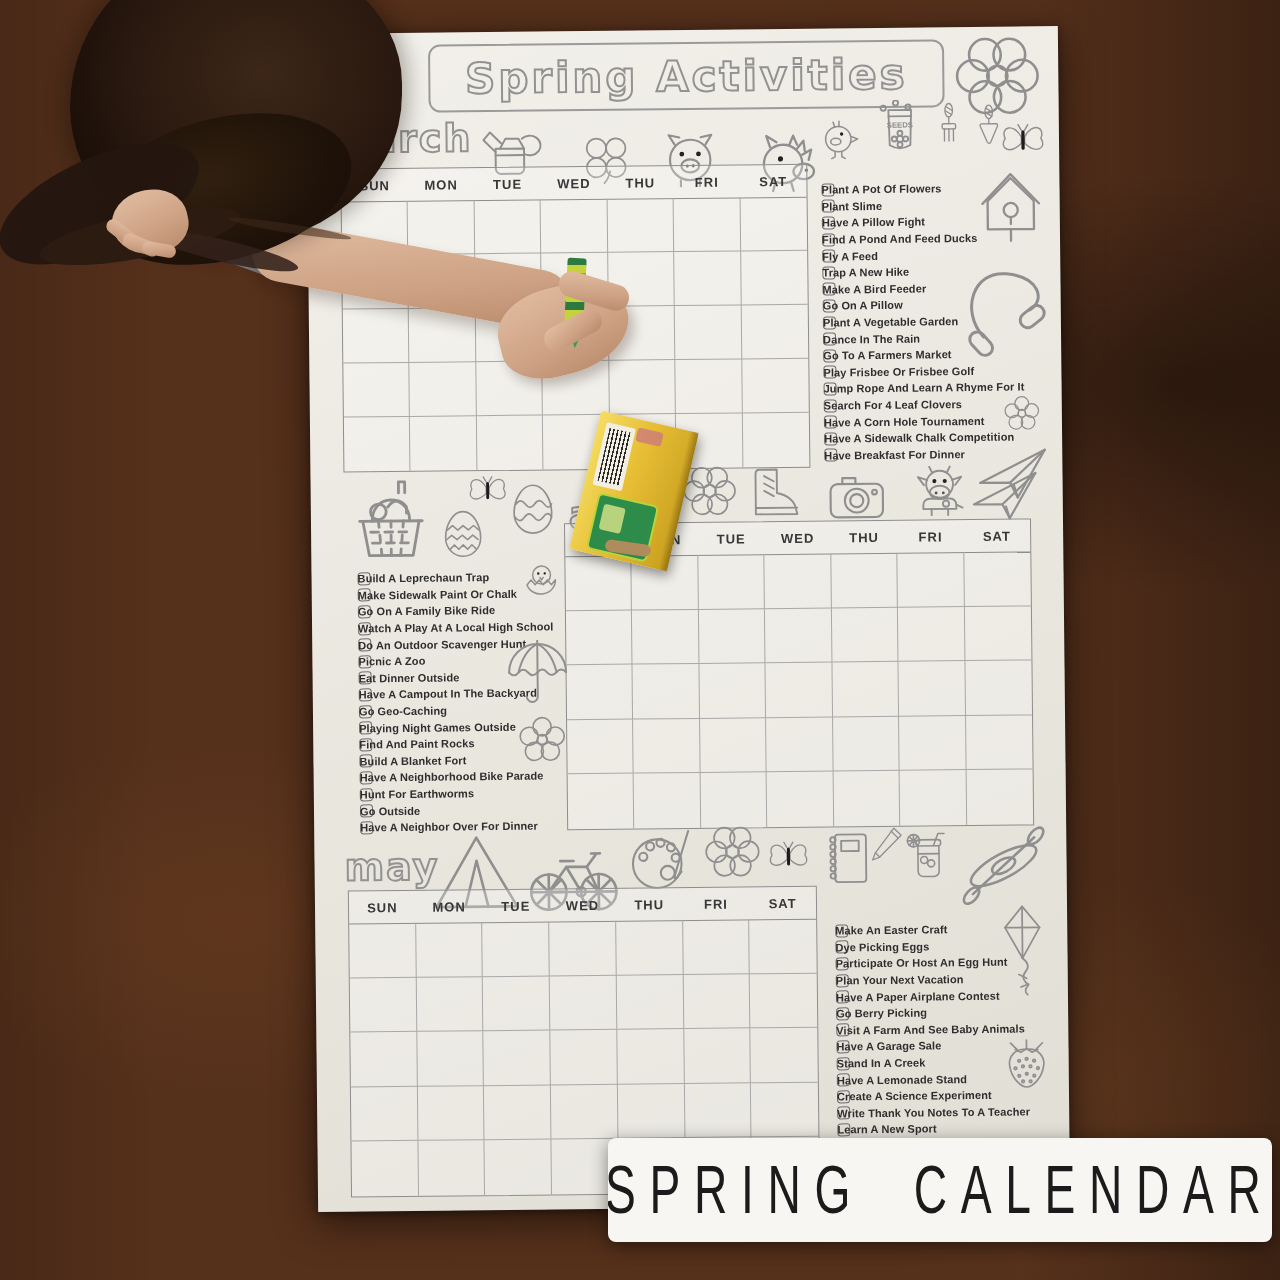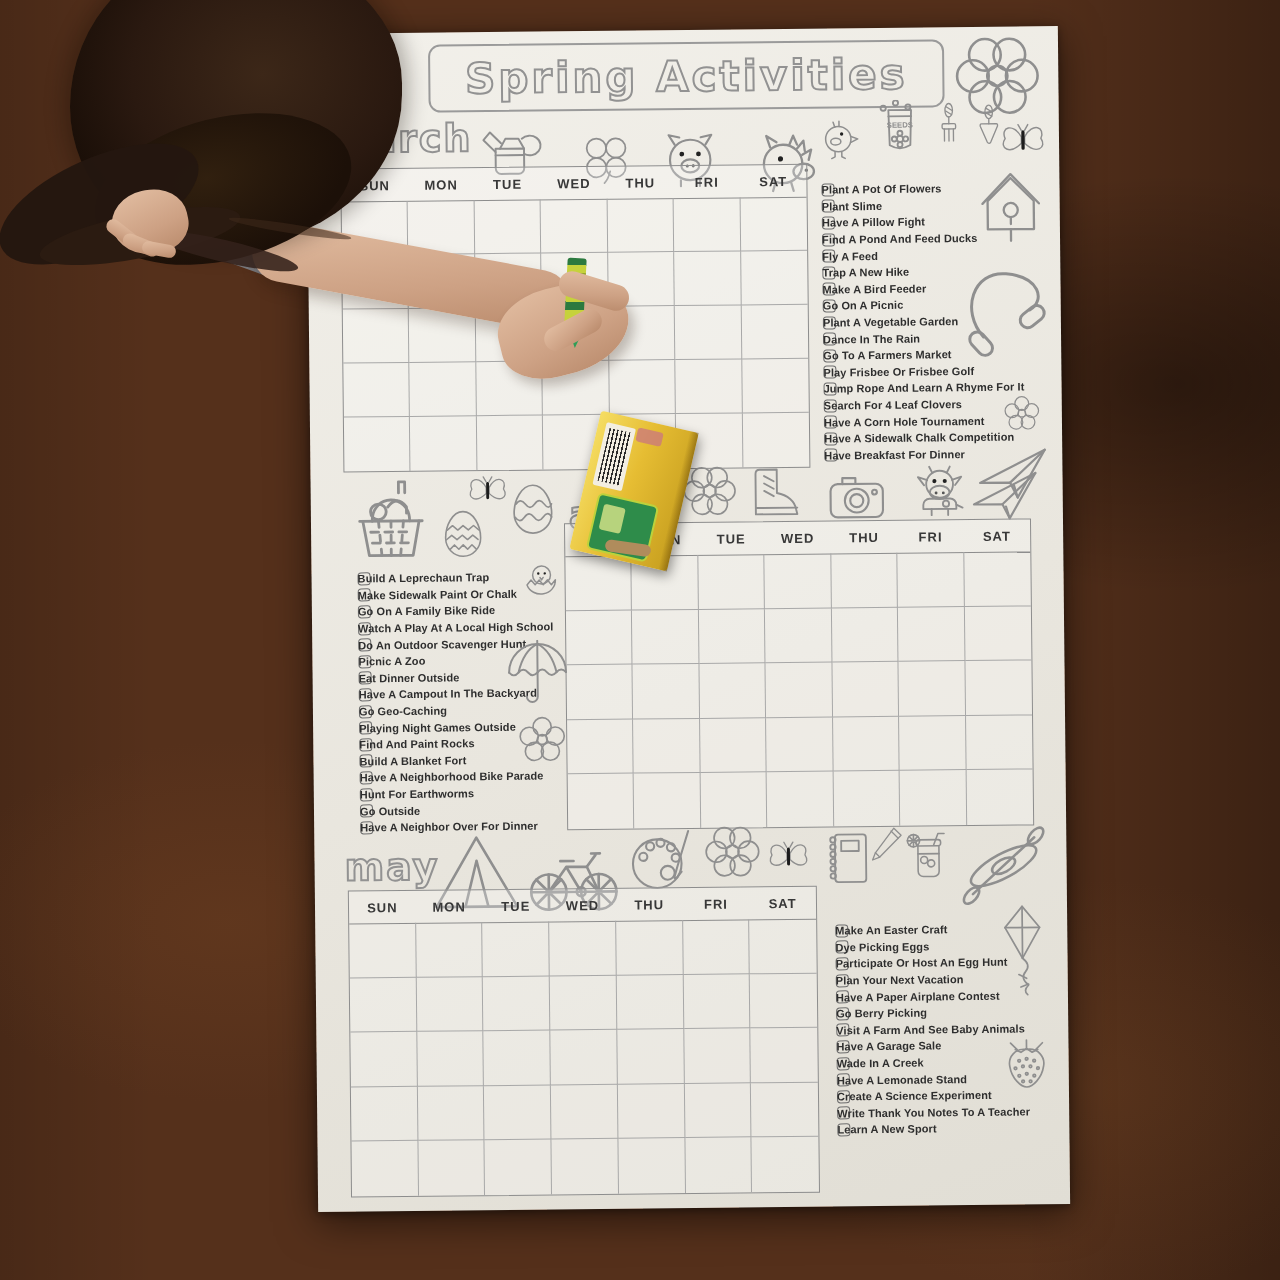--- a/index.html
+++ b/index.html
@@ -566,21 +566,21 @@
           <span class="clabel">Trap A New Hike</span>
         </div>
 
         <div class="check-item">
           <span class="cbox"></span>
           <span class="clabel">Make A Bird Feeder</span>
         </div>
 
         <div class="check-item">
           <span class="cbox"></span>
-          <span class="clabel">Go On A Picnic</span>
+          <span class="clabel">Go On A Pillow</span>
         </div>
 
         <div class="check-item">
           <span class="cbox"></span>
           <span class="clabel">Plant A Vegetable Garden</span>
         </div>
 
         <div class="check-item">
           <span class="cbox"></span>
           <span class="clabel">Dance In The Rain</span>
@@ -909,21 +909,21 @@
           <span class="clabel">Visit A Farm And See Baby Animals</span>
         </div>
 
         <div class="check-item">
           <span class="cbox"></span>
           <span class="clabel">Have A Garage Sale</span>
         </div>
 
         <div class="check-item">
           <span class="cbox"></span>
-          <span class="clabel">Wade In A Creek</span>
+          <span class="clabel">Stand In A Creek</span>
         </div>
 
         <div class="check-item">
           <span class="cbox"></span>
           <span class="clabel">Have A Lemonade Stand</span>
         </div>
 
         <div class="check-item">
           <span class="cbox"></span>
           <span class="clabel">Create A Science Experiment</span>
@@ -966,13 +966,16 @@
   <div class="lhand skin"></div>
   <div class="lf1 skin"></div>
   <div class="lf2 skin"></div>
   <div class="lf3 skin"></div>
   <div class="hand skin"></div>
   <div class="crayon"></div>
   <div class="crayon-tip"></div>
   <div class="finger-index skin"></div>
   <div class="thumb skin"></div>
 
+  <div class="banner">
+    <div class="banner-text">SPRING CALENDAR</div>
+  </div>
 </div>
 
 </body></html>

